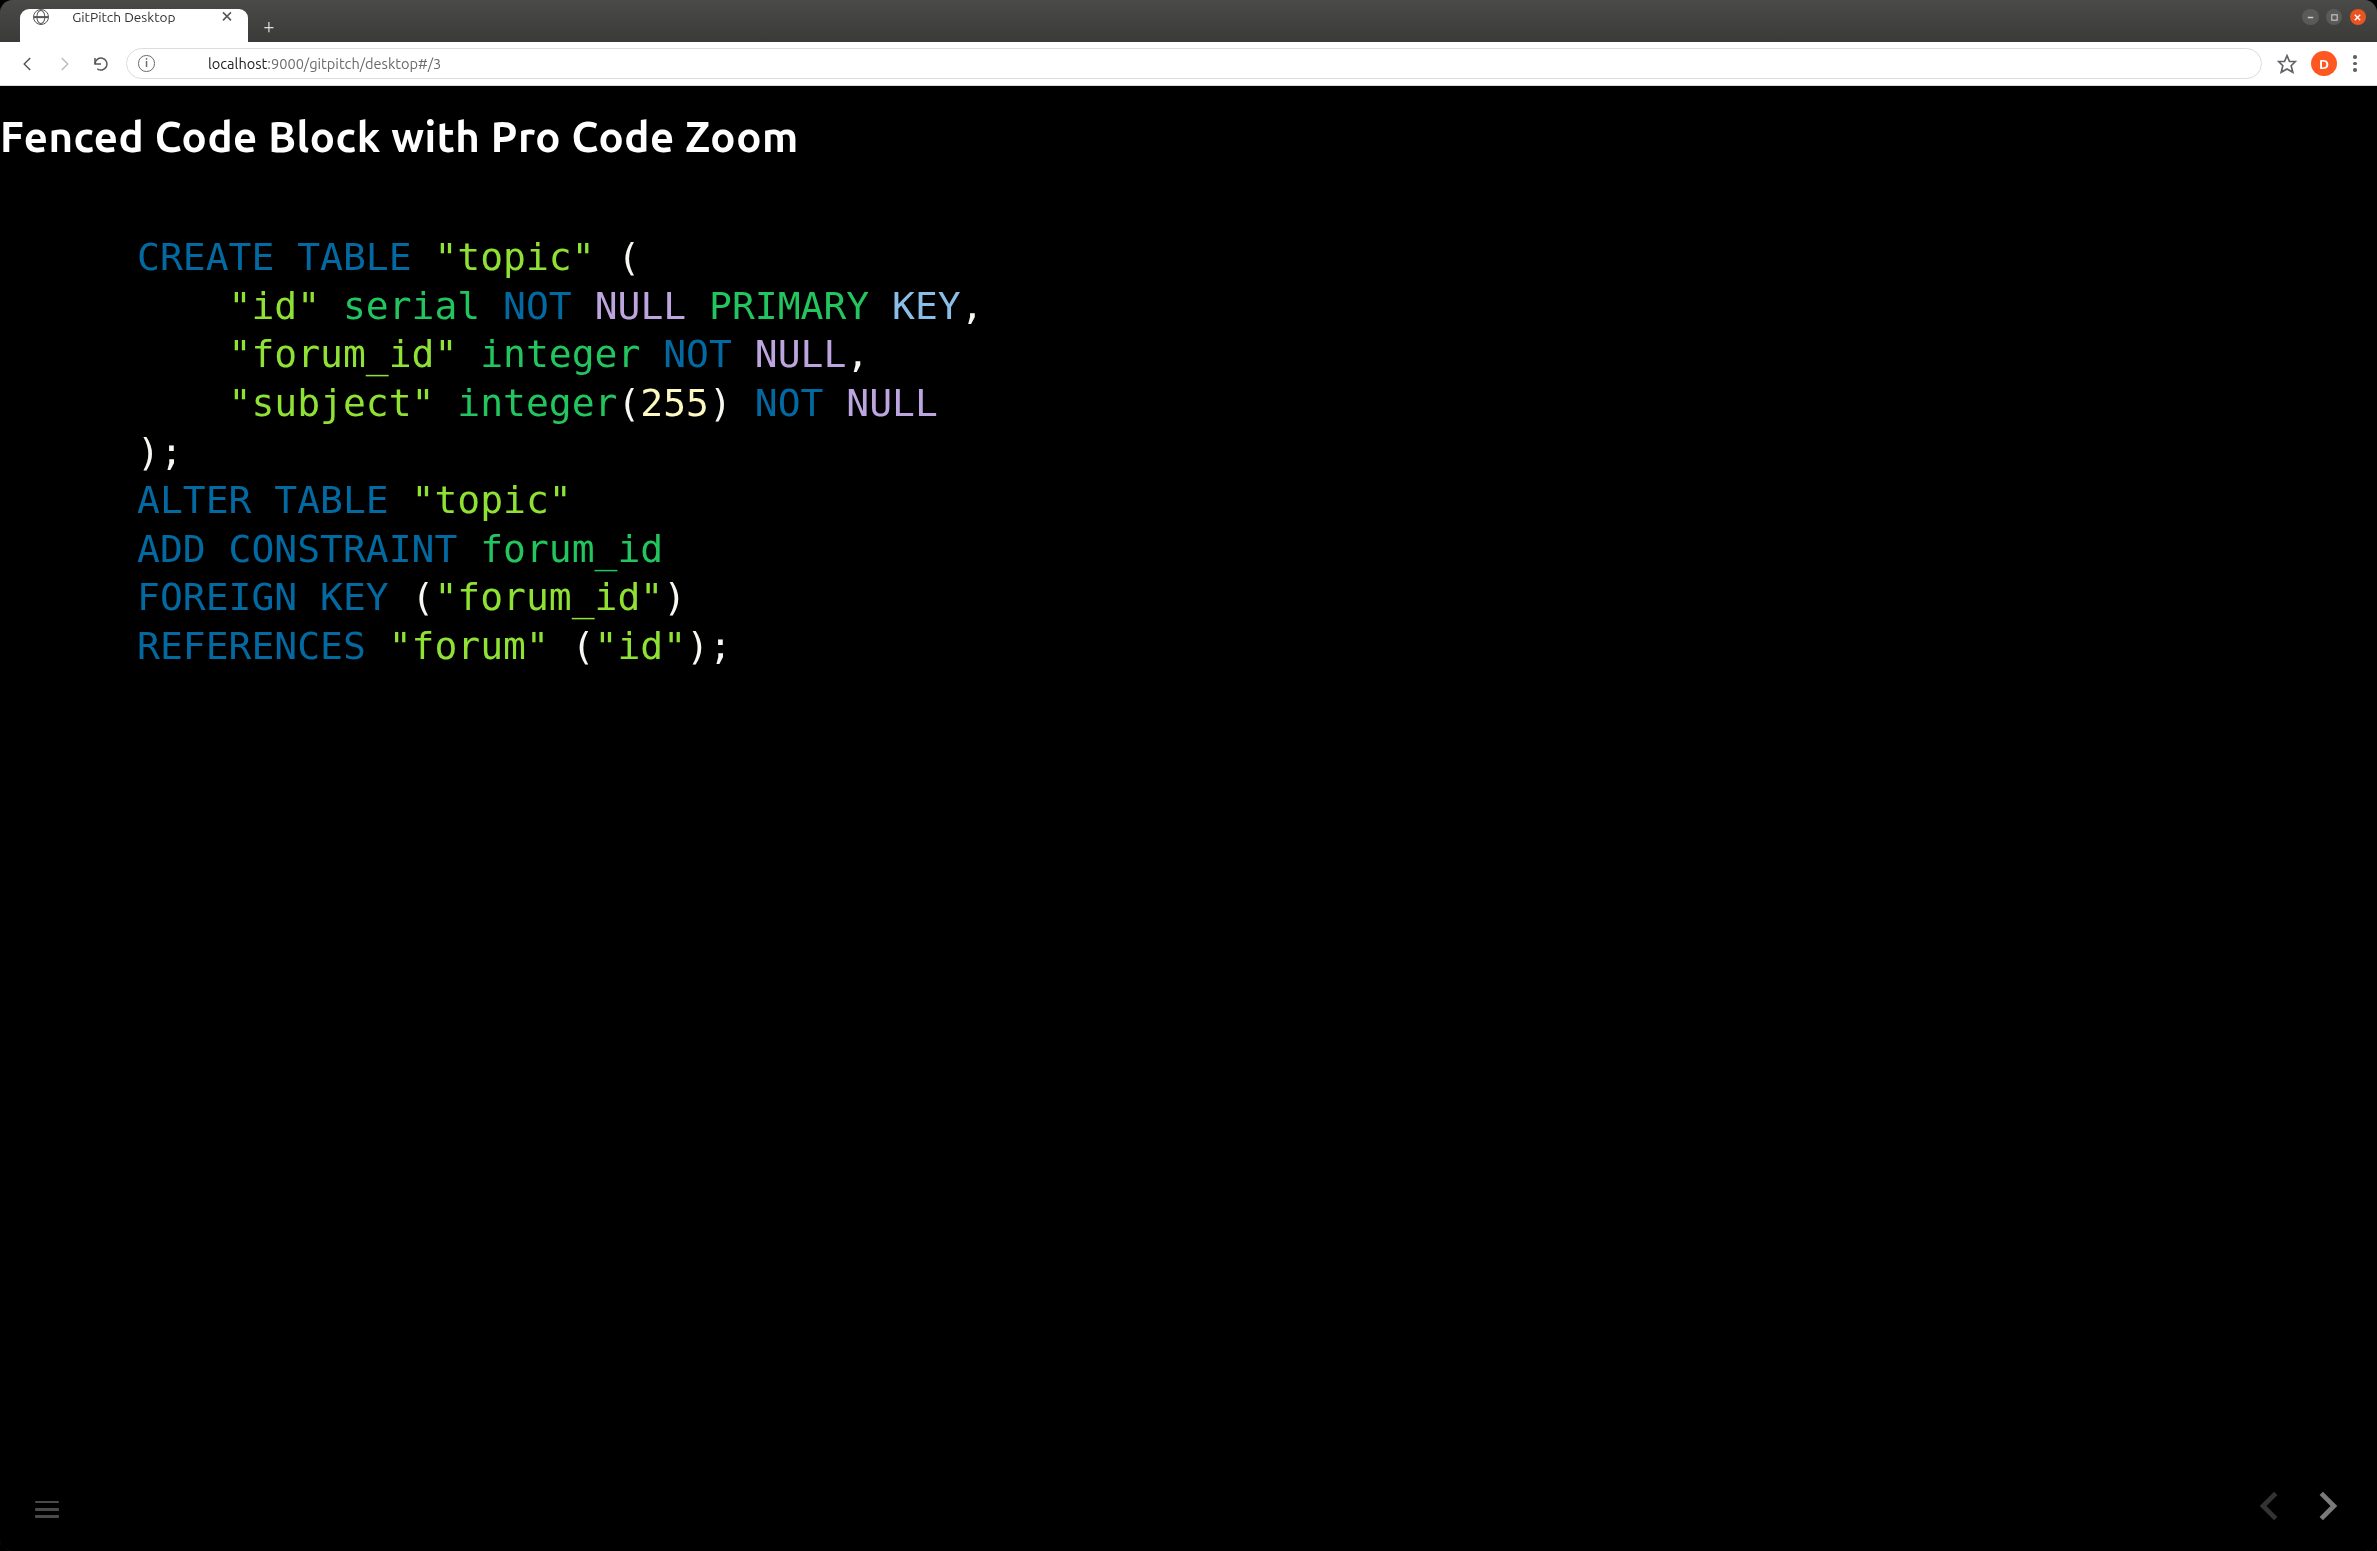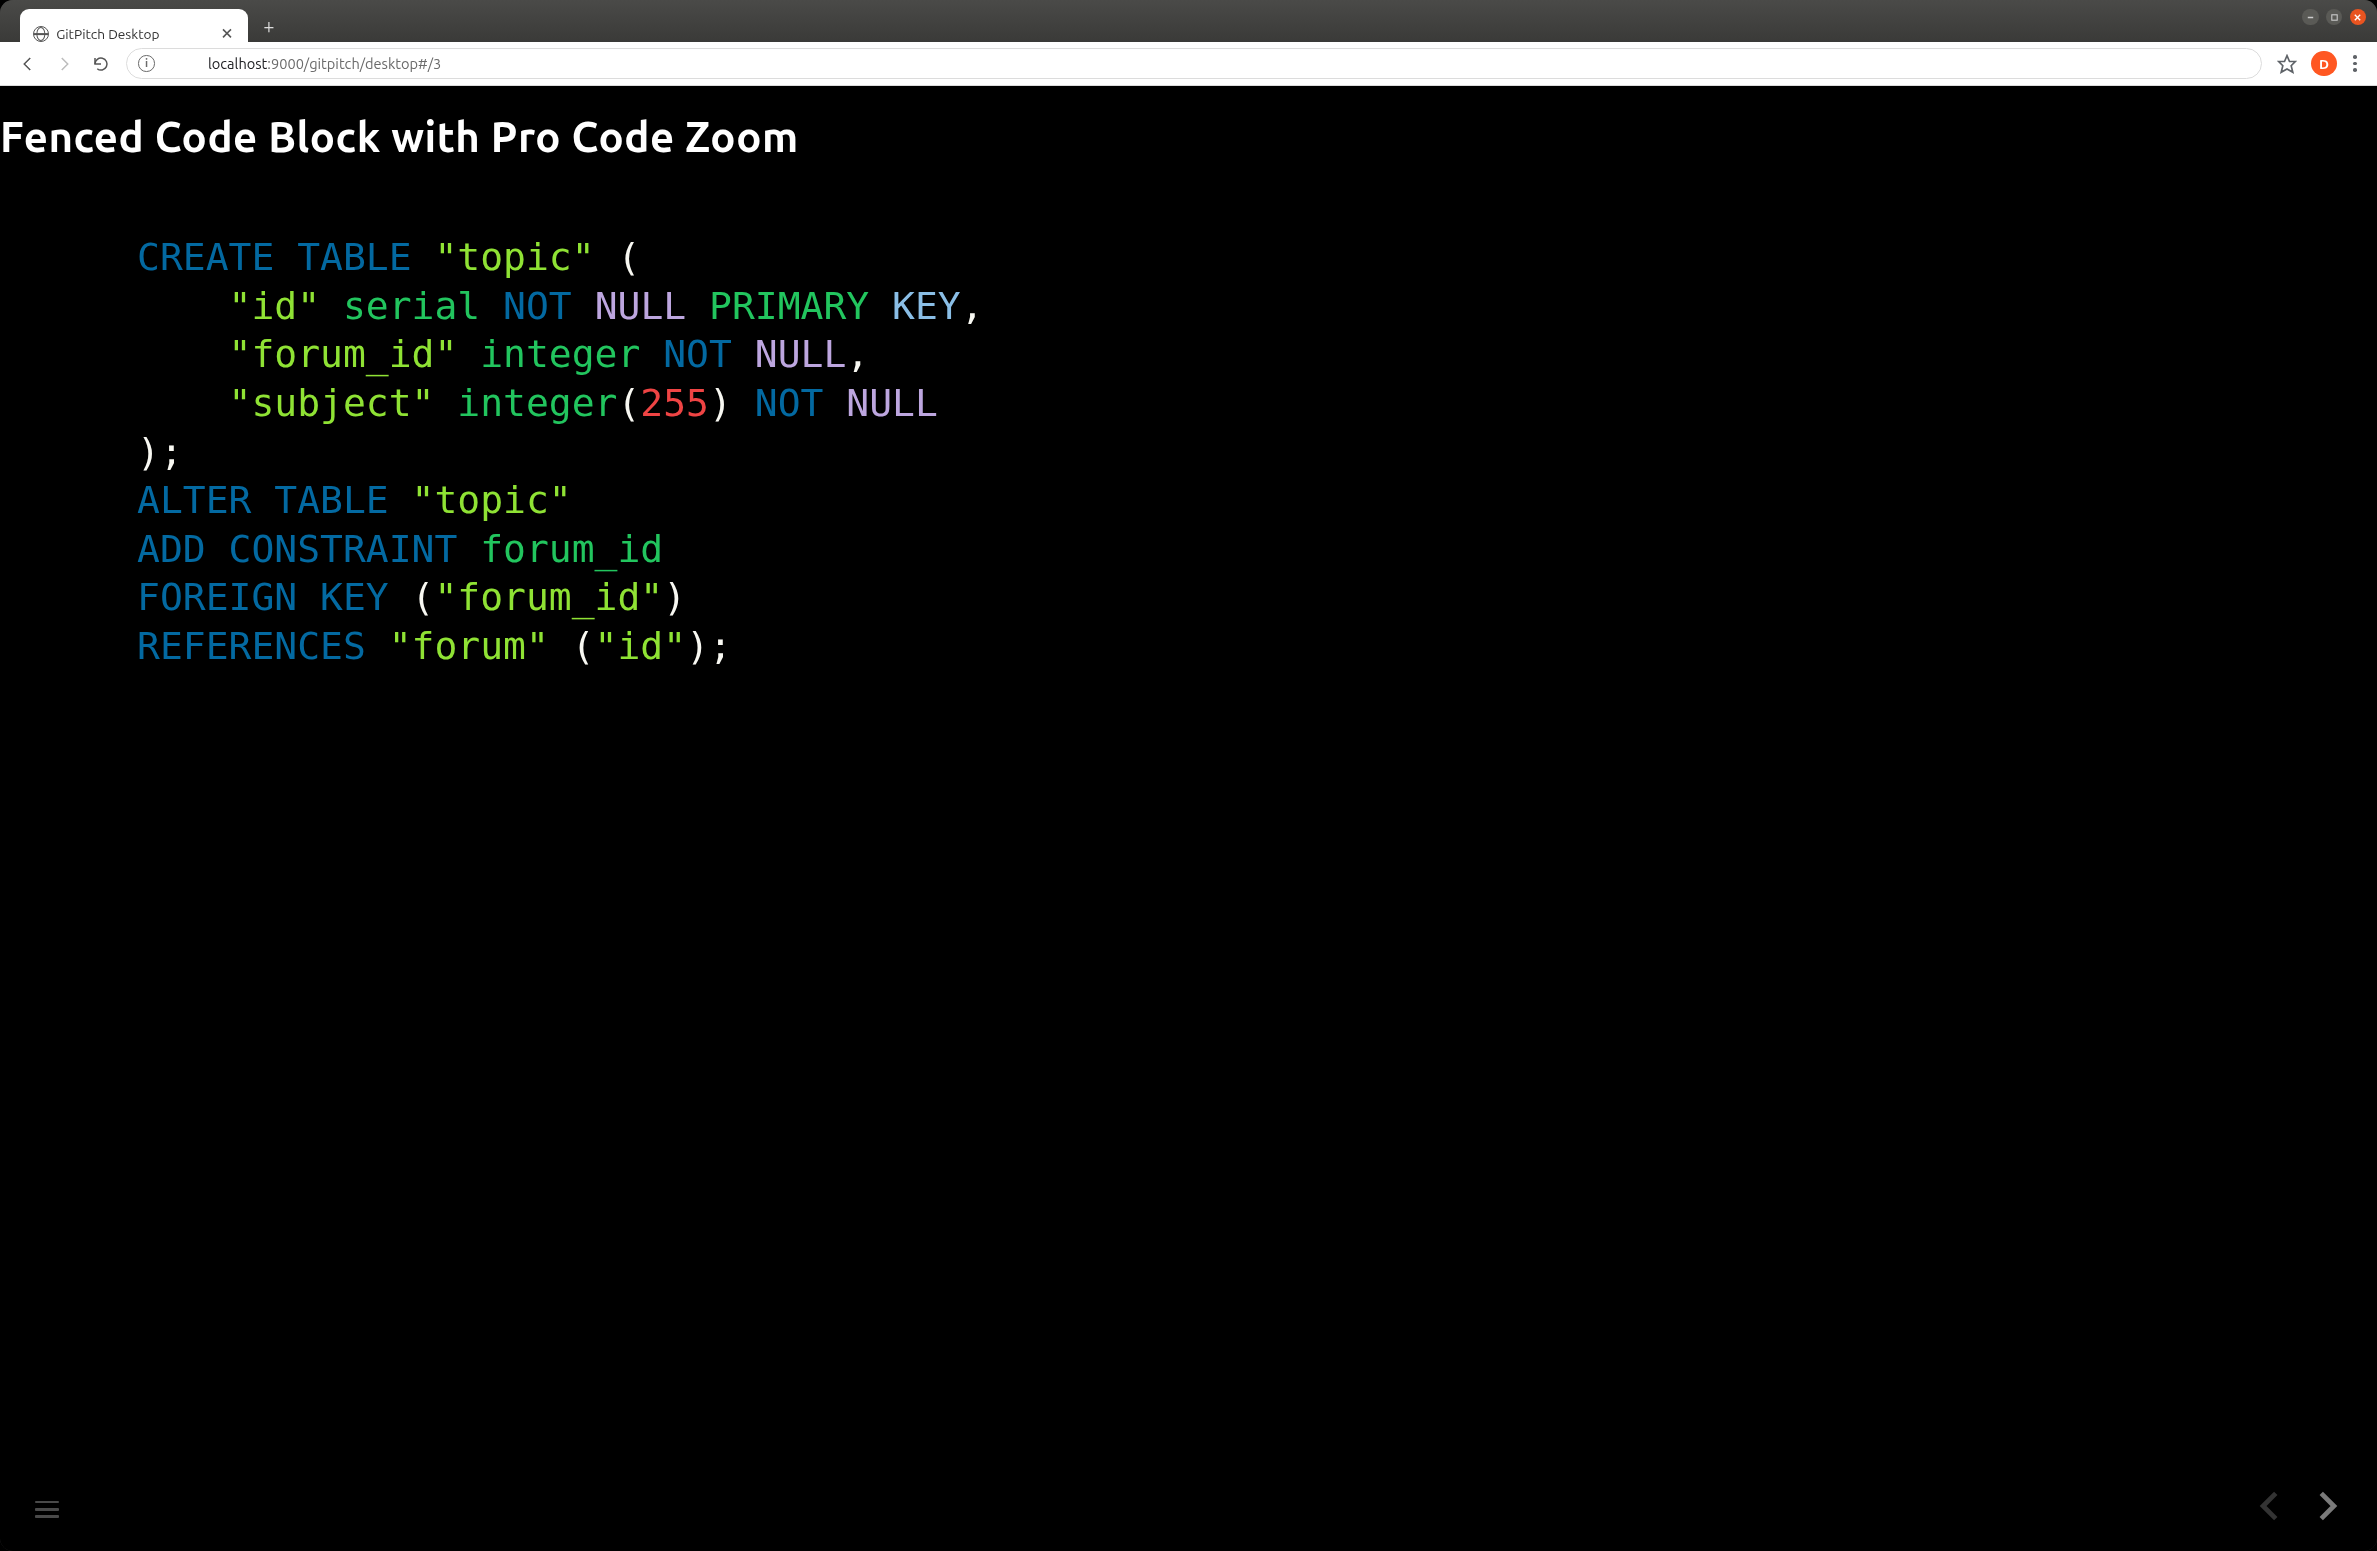--- a/index.html
+++ b/index.html
@@ -29,22 +29,22 @@
     padding: 0 11px 0 20px;
     position: relative;
   }
   .tab {
     background: #fff;
     border-radius: 9px 9px 0 0;
     height: 33px;
     min-width: 228px;
     padding: 0 12.8px;
     display: flex;
-    align-items: flex-end;
-    gap: 7px;
+    align-items: flex-start;
+    gap: 23px;
     color: #333;
     font-size: 13.7px;
     position: relative;
     margin-top: 32px;
   }
   .tab .globe {
     width: 16.4px; height: 16.4px;
     border: 1.8px solid #555;
     border-radius: 50%;
     position: relative;
@@ -180,21 +180,21 @@
   }
   pre {
     font-family: "DejaVu Sans Mono", "Menlo", "Consolas", monospace;
     font-size: 38px;
     line-height: 1.28;
     white-space: pre;
     color: #f8f8f2;
   }
   .tok-kw   { color: #0369a1; }
   .tok-str  { color: #8fe234; }
-  .tok-num  { color: #ef4444; margin-top: 8px; }
+  .tok-num  { color: #fef9c3; margin-top: 8px; }
   .tok-pk1  { color: #bda6df; }
   .tok-pk2  { color: #8abee6; }
   .tok-id   { color: #22c55e; }
   .tok-punc { color: #f8f8f2; }
 
   
   .slide-controls-left {
     position: absolute;
     left: 35px; bottom: 33px;
   }

